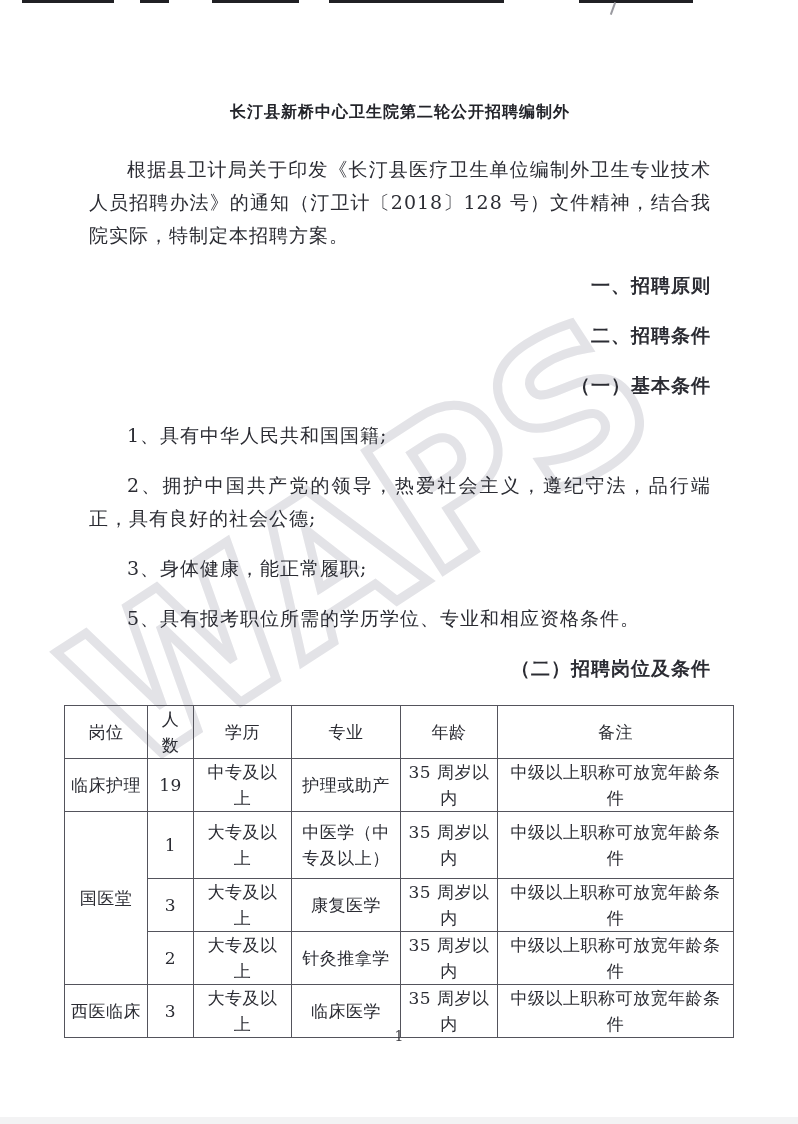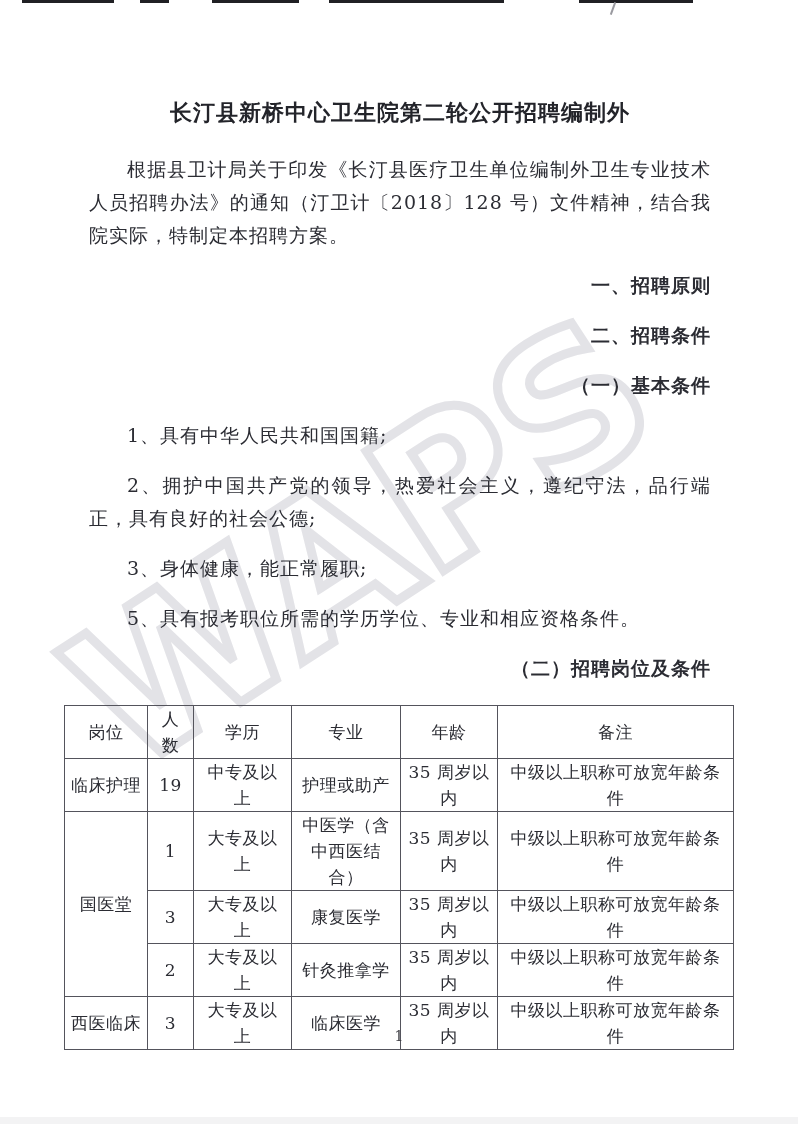--- a/index.html
+++ b/index.html
@@ -19,21 +19,21 @@
     background: #9a9aa0; transform: rotate(20deg); z-index: 3;
   }
   .bottom-edge {
     position: absolute; left: 0; bottom: 0; width: 100%; height: 7px;
     background: #f3f3f4; z-index: 1;
   }
   .content {
     position: absolute; left: 72px; top: 88px; width: 656px; z-index: 2;
   }
   .doc-title { text-align: center; font-weight: bold; color: #23242a; }
-  .doc-title .t1 { font-size: 22px; line-height: 48px; letter-spacing: 1px; }
+  .doc-title .t1 { font-size: 16px; line-height: 48px; letter-spacing: 1px; }
   .doc-title .t2 { font-size: 22px; line-height: 48px; letter-spacing: 3px; }
   .body-text p {
     margin: 17px;
     font-size: 19px;
     line-height: 33px;
     letter-spacing: 1px;
     text-align: justify;
   }
   .body-text p.indent { text-indent: 2em; }
   .body-text p.heading {
@@ -137,21 +137,21 @@
           <td>19</td>
           <td>中专及以上</td>
           <td>护理或助产</td>
           <td>35 周岁以内</td>
           <td>中级以上职称可放宽年龄条件</td>
         </tr>
         <tr class="r2">
           <td rowspan="3">国医堂</td>
           <td>1</td>
           <td>大专及以上</td>
-          <td>中医学（含中西医结合）</td>
+          <td>中医学（中专及以上）</td>
           <td>35 周岁以内</td>
           <td>中级以上职称可放宽年龄条件</td>
         </tr>
         <tr class="r3">
           <td>3</td>
           <td>大专及以上</td>
           <td>康复医学</td>
           <td>35 周岁以内</td>
           <td>中级以上职称可放宽年龄条件</td>
         </tr>

